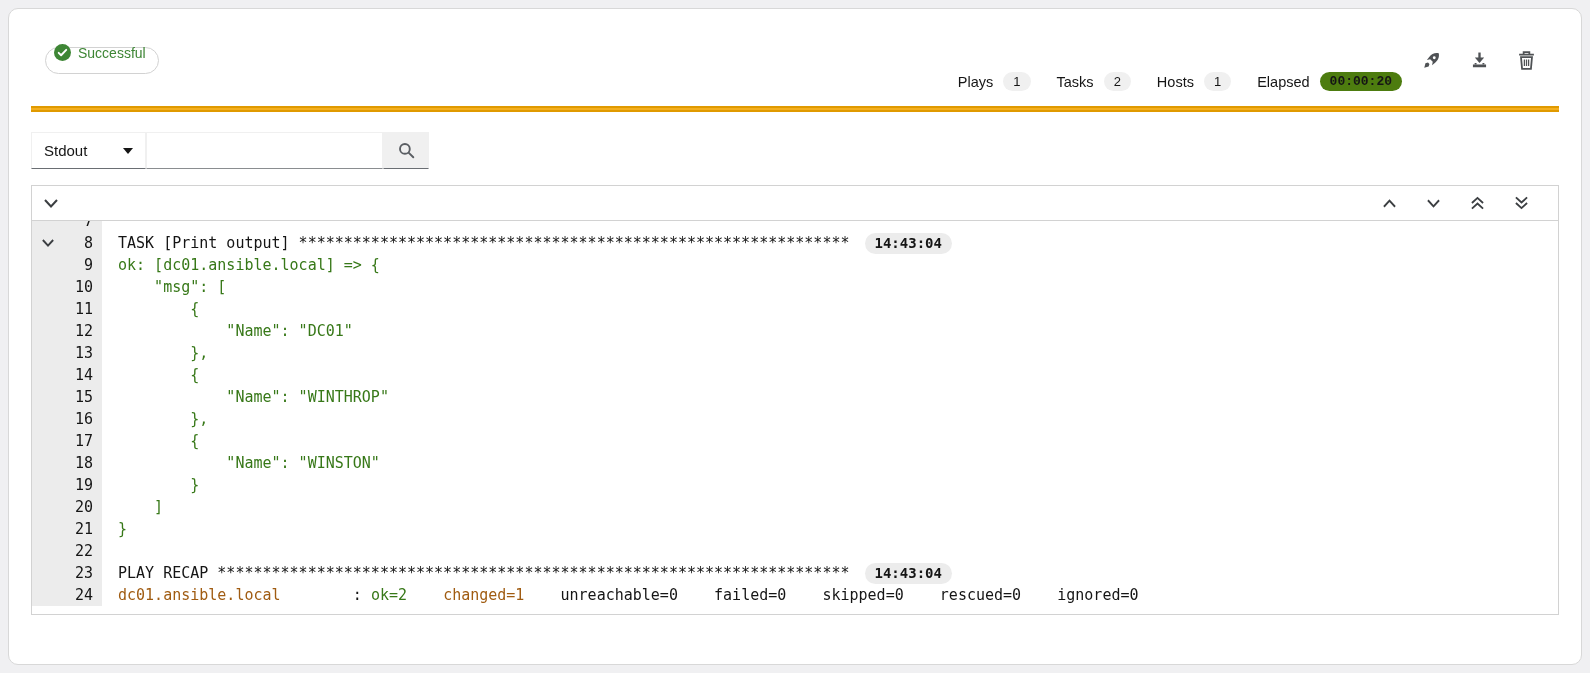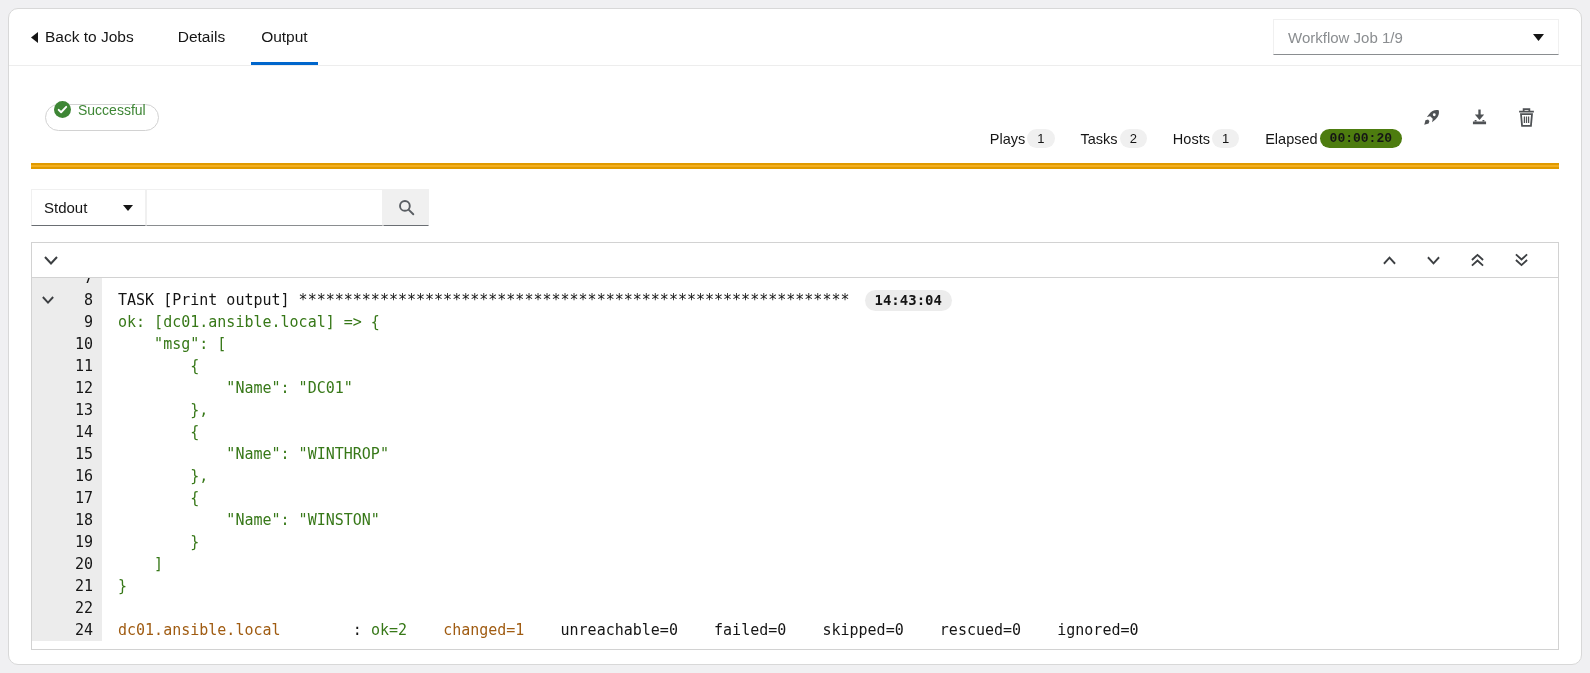--- a/index.html
+++ b/index.html
@@ -38,21 +38,21 @@
   
   .headrow { display:flex; align-items:center; padding:21px 22px 15px 22px; }
   .jobtitle { font-size:16.5px; font-weight:bold; letter-spacing:.2px; }
   .statuspill {
     display:flex; align-items:center; gap:7px;
     border:1px solid #d2d2d2; border-radius:14px;
     height:27px; padding:0 12px 16px 8px; margin-left:14px;
     font-size:14px; color:#3e8635;
   }
   .rightstats { margin-left:auto; display:flex; align-items:center; gap:26px; margin-right:20px; }
-  .stat { display:flex; align-items:center; gap:2px; font-size:14.5px;margin-top:42px; }
+  .stat { display:flex; align-items:center; gap:10px; font-size:14.5px;margin-top:42px; }
   .statbadge {
     background:#f0f0f0; border-radius:12px; padding:2px 10px;
     font-size:13px; color:#151515;
   }
   .elapsedbadge {
     background:#4d7c0f; border-radius:12px; padding:2px 10px;
     font-family:Liberation Mono, monospace; font-weight:bold; font-size:13px;
   }
   .actions { display:flex; align-items:center; gap:30px; margin-right:24px; }
   .actions .abtn { cursor:pointer; display:flex; align-items:center; }
@@ -108,44 +108,20 @@
     background:#ececec; border-radius:11px; padding:0 10px;
     font-weight:bold; font-size:14px; line-height:21px; color:#151515;text-align:center;
   }
   svg { display:block; }
 </style>
 </head>
 <body>
 
 <div class="card">
 
-  <div class="tabsrow">
-    <div class="backlink">
-      <span>
-        <svg width="7" height="11" viewBox="0 0 7 11">
-            <path d="M7 0 L0 5.5 L7 11 Z" fill="#151515"></path>
-          </svg>
-      </span>
-      <span>Back to Jobs</span>
-    </div>
-    <div class="tab">
-      <span>Details</span>
-    </div>
-    <div class="tab active">
-      <span>Output</span>
-    </div>
-    <div class="wfselect">
-      <span>Workflow Job 1/9</span>
-      <span>
-        <svg width="11" height="7" viewBox="0 0 11 7">
-            <path d="M0 0 h11 L5.5 7 Z" fill="#151515"></path>
-          </svg>
-      </span>
-    </div>
-  </div>
 
   <div class="headrow">
     <div class="statuspill">
       <span>
         <svg width="17" height="17" viewBox="0 0 16 16">
             <circle cx="8" cy="8" r="8" fill="#3e8635"></circle>
             <path d="M4.4 8.3 l2.3 2.3 L11.5 5.5" stroke="#fff" stroke-width="1.8" fill="none" stroke-linecap="round" stroke-linejoin="round"></path>
           </svg>
       </span>
       <span>Successful</span>
@@ -351,19 +327,24 @@
           <div class="cnum">21</div>
           <div class="ctext"><span style="color: rgb(55, 120, 24);">}</span></div>
         </div>
         <div class="crow">
           <div class="cexp"></div>
           <div class="cnum">22</div>
           <div class="ctext"></div>
         </div>
         <div class="crow">
           <div class="cexp"></div>
+          <div class="cnum">23</div>
+          <div class="ctext"><span style="color: rgb(21, 21, 21);">PLAY RECAP **********************************************************************</span><span class="timebadge">14:43:04</span></div>
+        </div>
+        <div class="crow">
+          <div class="cexp"></div>
           <div class="cnum">24</div>
           <div class="ctext"><span style="color: rgb(160, 92, 18);">dc01.ansible.local</span><span style="color: rgb(21, 21, 21);">        : </span><span style="color: rgb(55, 120, 24);">ok=2</span><span style="color: rgb(21, 21, 21);">    </span><span style="color: rgb(160, 92, 18);">changed=1</span><span style="color: rgb(21, 21, 21);">    </span><span style="color: rgb(21, 21, 21);">unreachable=0</span><span style="color: rgb(21, 21, 21);">    </span><span style="color: rgb(21, 21, 21);">failed=0</span><span style="color: rgb(21, 21, 21);">    </span><span style="color: rgb(21, 21, 21);">skipped=0</span><span style="color: rgb(21, 21, 21);">    </span><span style="color: rgb(21, 21, 21);">rescued=0</span><span style="color: rgb(21, 21, 21);">    </span><span style="color: rgb(21, 21, 21);">ignored=0</span></div>
         </div>
       </div>
   </div>
 
 </div>
 
 </body></html>

